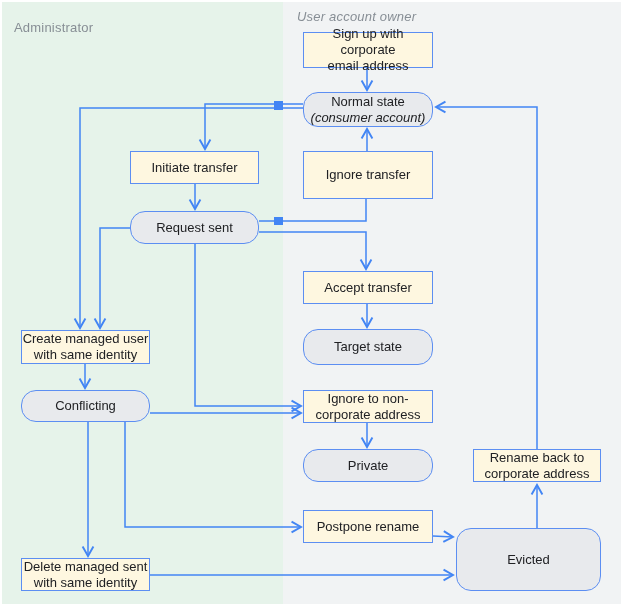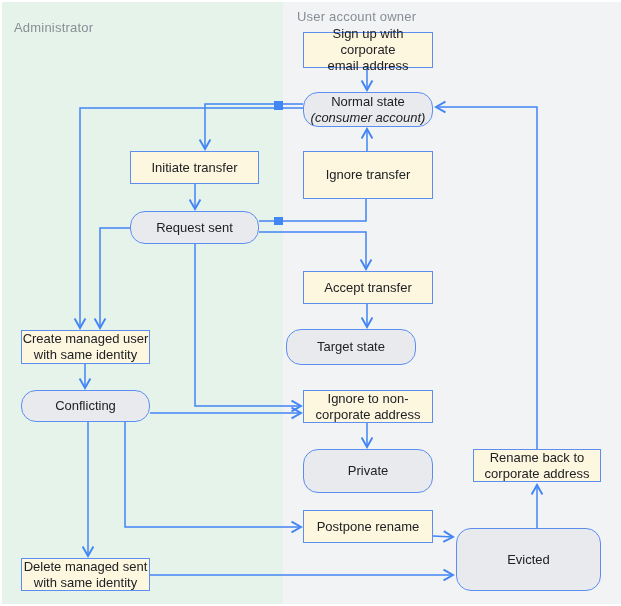--- a/index.html
+++ b/index.html
@@ -3,21 +3,21 @@
 <meta charset="utf-8">
 <style>
   html,body{margin:0;padding:0;background:#ffffff;}
   #stage{
     position:relative;width:621px;height:606px;overflow:hidden;
     font-family:"Liberation Sans",sans-serif;
     -webkit-font-smoothing:antialiased;
   }
   .lane{position:absolute;top:2px;height:602px;}
   .lane-admin{left:2px;width:281px;background:var(--lane_admin_bg);}
-  .lane-owner{left:283px;width:338px;background:var(--lane_owner_bg);}
+  .lane-owner{left:283px;width:338px;background:var(--lane_owner_bg);font-style:italic;}
   .lane-title{
     position:absolute;top:7px;font-size:13px;line-height:16px;
     color:var(--lane_title_color);letter-spacing:.2px;
   }
   .lane-admin .lane-title{left:12px;margin-top:11px;}
   .lane-owner .lane-title{left:14px;}
   #edge-layer{position:absolute;left:0;top:0;width:621px;height:606px;}
   .edge{fill:none;stroke:var(--line_color);stroke-width:1.5px;}
   .junction{fill:var(--line_color);stroke:none;}
   #nodes .node{
@@ -85,35 +85,35 @@
       </div>
       <div class="node action" style="left: 303px; top: 151px; width: 130px; height: 48px;">
         <span>Ignore transfer</span>
       </div>
       <div class="node state" style="left: 130px; top: 211px; width: 129px; height: 33px;">
         <span>Request sent</span>
       </div>
       <div class="node action" style="left: 303px; top: 271px; width: 130px; height: 33px;">
         <span>Accept transfer</span>
       </div>
-      <div class="node state" style="left: 286px; top: 329px; width: 130px; height: 36px;">
+      <div class="node state" style="left: 303px; top: 329px; width: 130px; height: 36px;">
         <span>Target state</span>
       </div>
       <div class="node action" style="left: 21px; top: 330px; width: 129px; height: 34px;">
         <span>Create managed user</span>
         <span>with same identity</span>
       </div>
       <div class="node state" style="left: 21px; top: 390px; width: 129px; height: 32px;">
         <span>Conflicting</span>
       </div>
       <div class="node action" style="left: 303px; top: 390px; width: 130px; height: 33px;">
         <span>Ignore to non-</span>
         <span>corporate address</span>
       </div>
-      <div class="node state" style="left: 303px; top: 449px; width: 130px; height: 44px;">
+      <div class="node state" style="left: 303px; top: 449px; width: 130px; height: 33px;">
         <span>Private</span>
       </div>
       <div class="node action" style="left: 473px; top: 449px; width: 128px; height: 33px;">
         <span>Rename back to</span>
         <span>corporate address</span>
       </div>
       <div class="node action" style="left: 303px; top: 510px; width: 130px; height: 33px;">
         <span>Postpone rename</span>
       </div>
       <div class="node state" style="left: 456px; top: 528px; width: 145px; height: 63px;">

